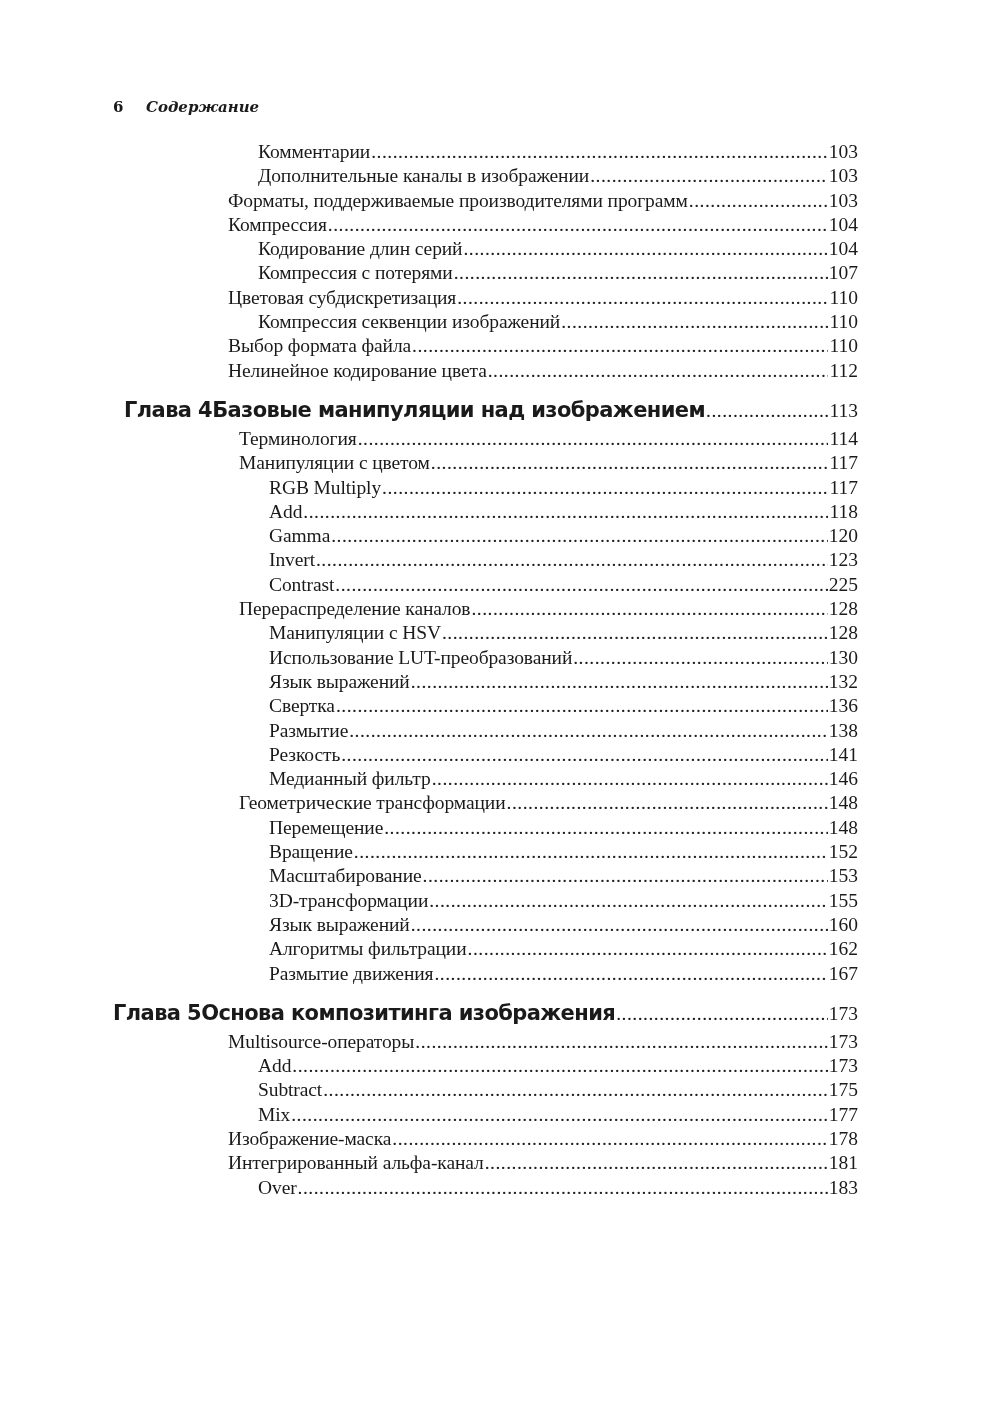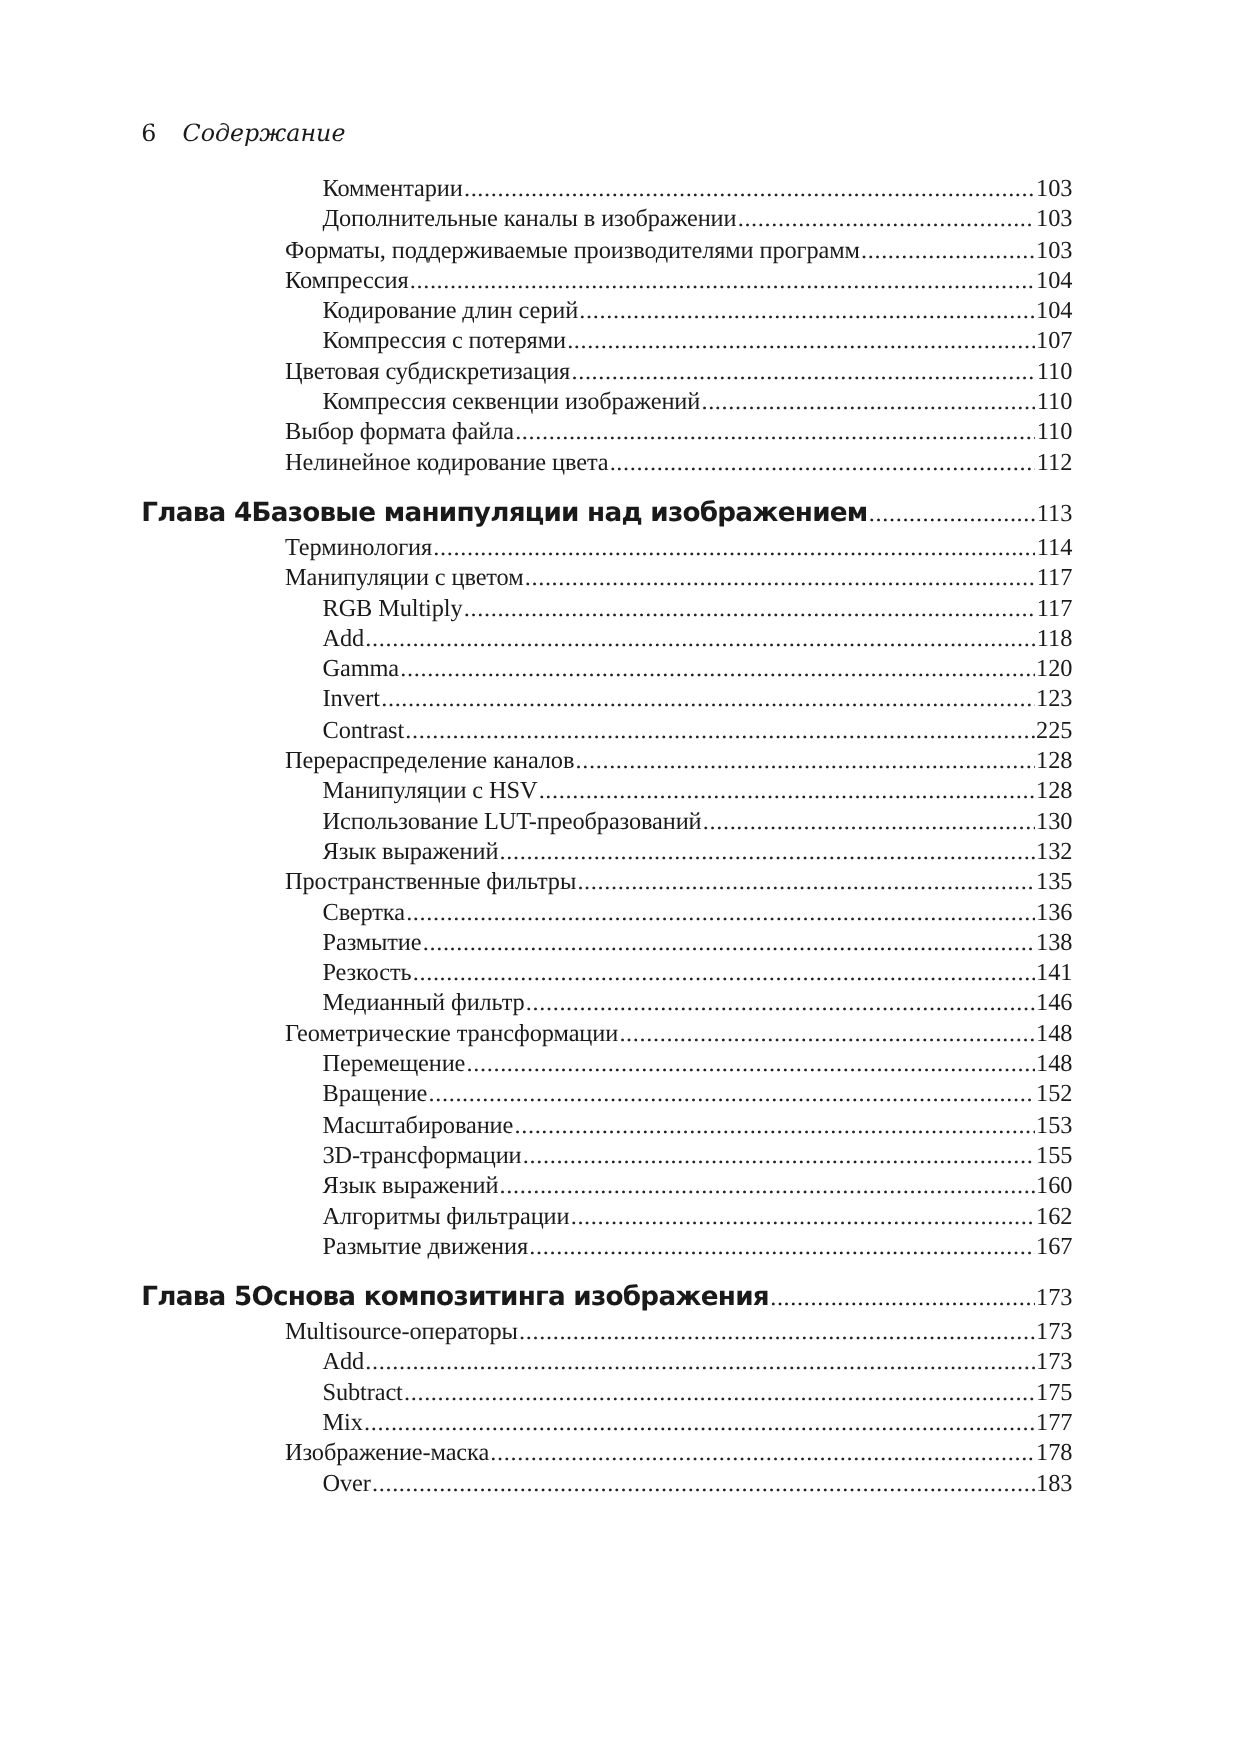--- a/index.html
+++ b/index.html
@@ -1,17 +1,17 @@
 <!DOCTYPE html>
 <html><head>
 <meta charset="utf-8">
 <style>
   html, body { margin: 0; padding: 0; background: #ffffff; }
   body { width: 1000px; height: 1401px; position: relative; overflow: hidden; color: #1a1a1a; }
-  .running-head { position: absolute; top: 94px; left: 113px; font-family: "DejaVu Serif", serif; font-size: 19px; line-height: 26px; white-space: nowrap; }
+  .running-head { position: absolute; top: 94px; left: 113px; font-family: "DejaVu Serif", serif; font-size: 15px; line-height: 26px; white-space: nowrap; font-weight: bold; }
   .running-head .pnum { display: inline-block; width: 33px; }
   .running-head .title { font-style: italic; }
   .toc { position: absolute; left: 113px; width: 745px; top: 140px; }
   .block { position: relative; }
   .row { position: relative; height: 24.3px; line-height: 24.3px; font-family: "Liberation Serif", serif; font-size: 19.5px; white-space: nowrap; overflow: hidden; display: flex; align-items: center; }
   .row.l1 { padding-left: 115px; }
   .row.l2 { padding-left: 145px; }
   .row .label { flex: 0 0 auto; letter-spacing: -0.1px; }
   .row .leader { flex: 1 1 auto; overflow: hidden; margin: 0 1px; letter-spacing: 0.5px; color: #222; }
   .row .leader::before { content: "..............................................................................................................................................................................................................................................................................."; }
@@ -78,21 +78,21 @@
         <span class="leader"></span>
         <span class="page">110</span>
       </div>
     <div class="row l1">
         <span class="label">Нелинейное кодирование цвета</span>
         <span class="leader"></span>
         <span class="page">112</span>
       </div>
   </div>
 
-  <div class="block" style="margin-top:2px;">
+  <div class="block" style="margin-top:2px;margin-left:11px;">
     <div class="chapter">
         <span class="ch-label">Глава 4</span>
         <span class="ch-title">Базовые манипуляции над изображением</span>
         <span class="leader"></span>
         <span class="page">113</span>
       </div>
     <div class="row l1">
         <span class="label">Терминология</span>
         <span class="leader"></span>
         <span class="page">114</span>
@@ -139,25 +139,20 @@
       </div>
     <div class="row l2">
         <span class="label">Использование LUT-преобразований</span>
         <span class="leader"></span>
         <span class="page">130</span>
       </div>
     <div class="row l2">
         <span class="label">Язык выражений</span>
         <span class="leader"></span>
         <span class="page">132</span>
-      </div>
-    <div class="row l1">
-        <span class="label">Пространственные фильтры</span>
-        <span class="leader"></span>
-        <span class="page">135</span>
       </div>
     <div class="row l2">
         <span class="label">Свертка</span>
         <span class="leader"></span>
         <span class="page">136</span>
       </div>
     <div class="row l2">
         <span class="label">Размытие</span>
         <span class="leader"></span>
         <span class="page">138</span>
@@ -239,20 +234,25 @@
     <div class="row l2">
         <span class="label">Mix</span>
         <span class="leader"></span>
         <span class="page">177</span>
       </div>
     <div class="row l1">
         <span class="label">Изображение-маска</span>
         <span class="leader"></span>
         <span class="page">178</span>
       </div>
+    <div class="row l1">
+        <span class="label">Интегрированный альфа-канал</span>
+        <span class="leader"></span>
+        <span class="page">181</span>
+      </div>
     <div class="row l2">
         <span class="label">Over</span>
         <span class="leader"></span>
         <span class="page">183</span>
       </div>
   </div>
 
 </div>
 
 </body></html>

